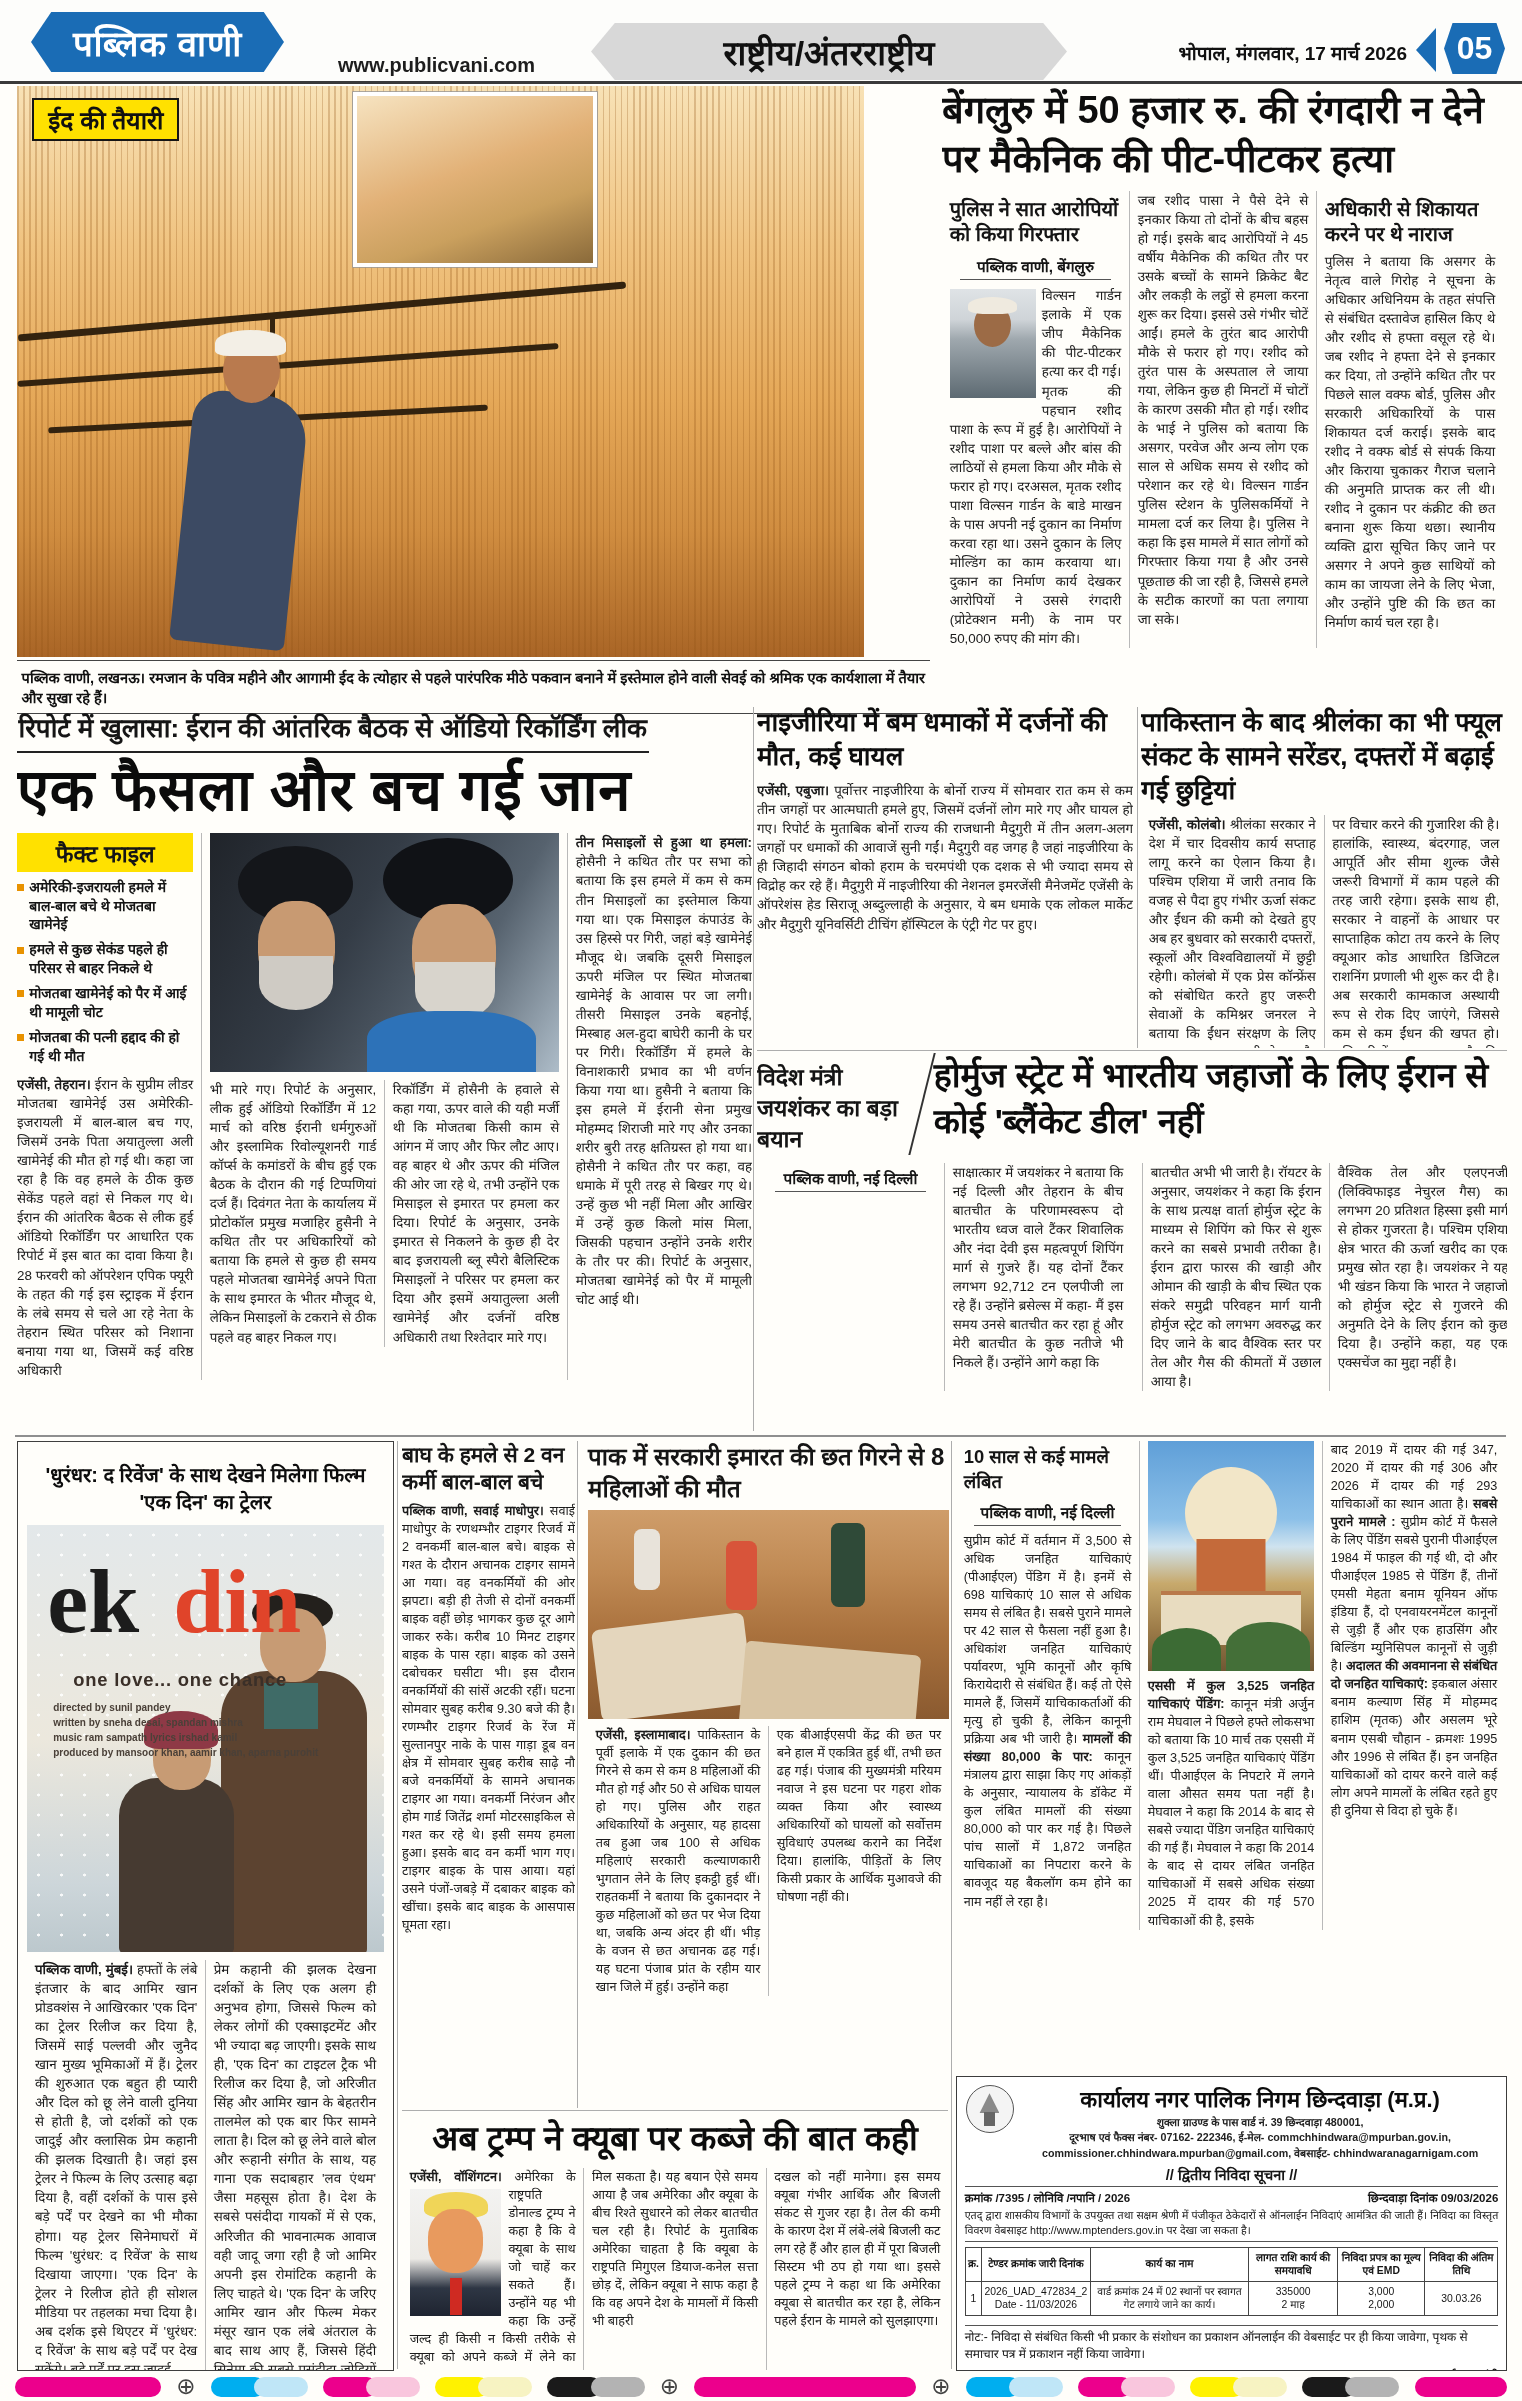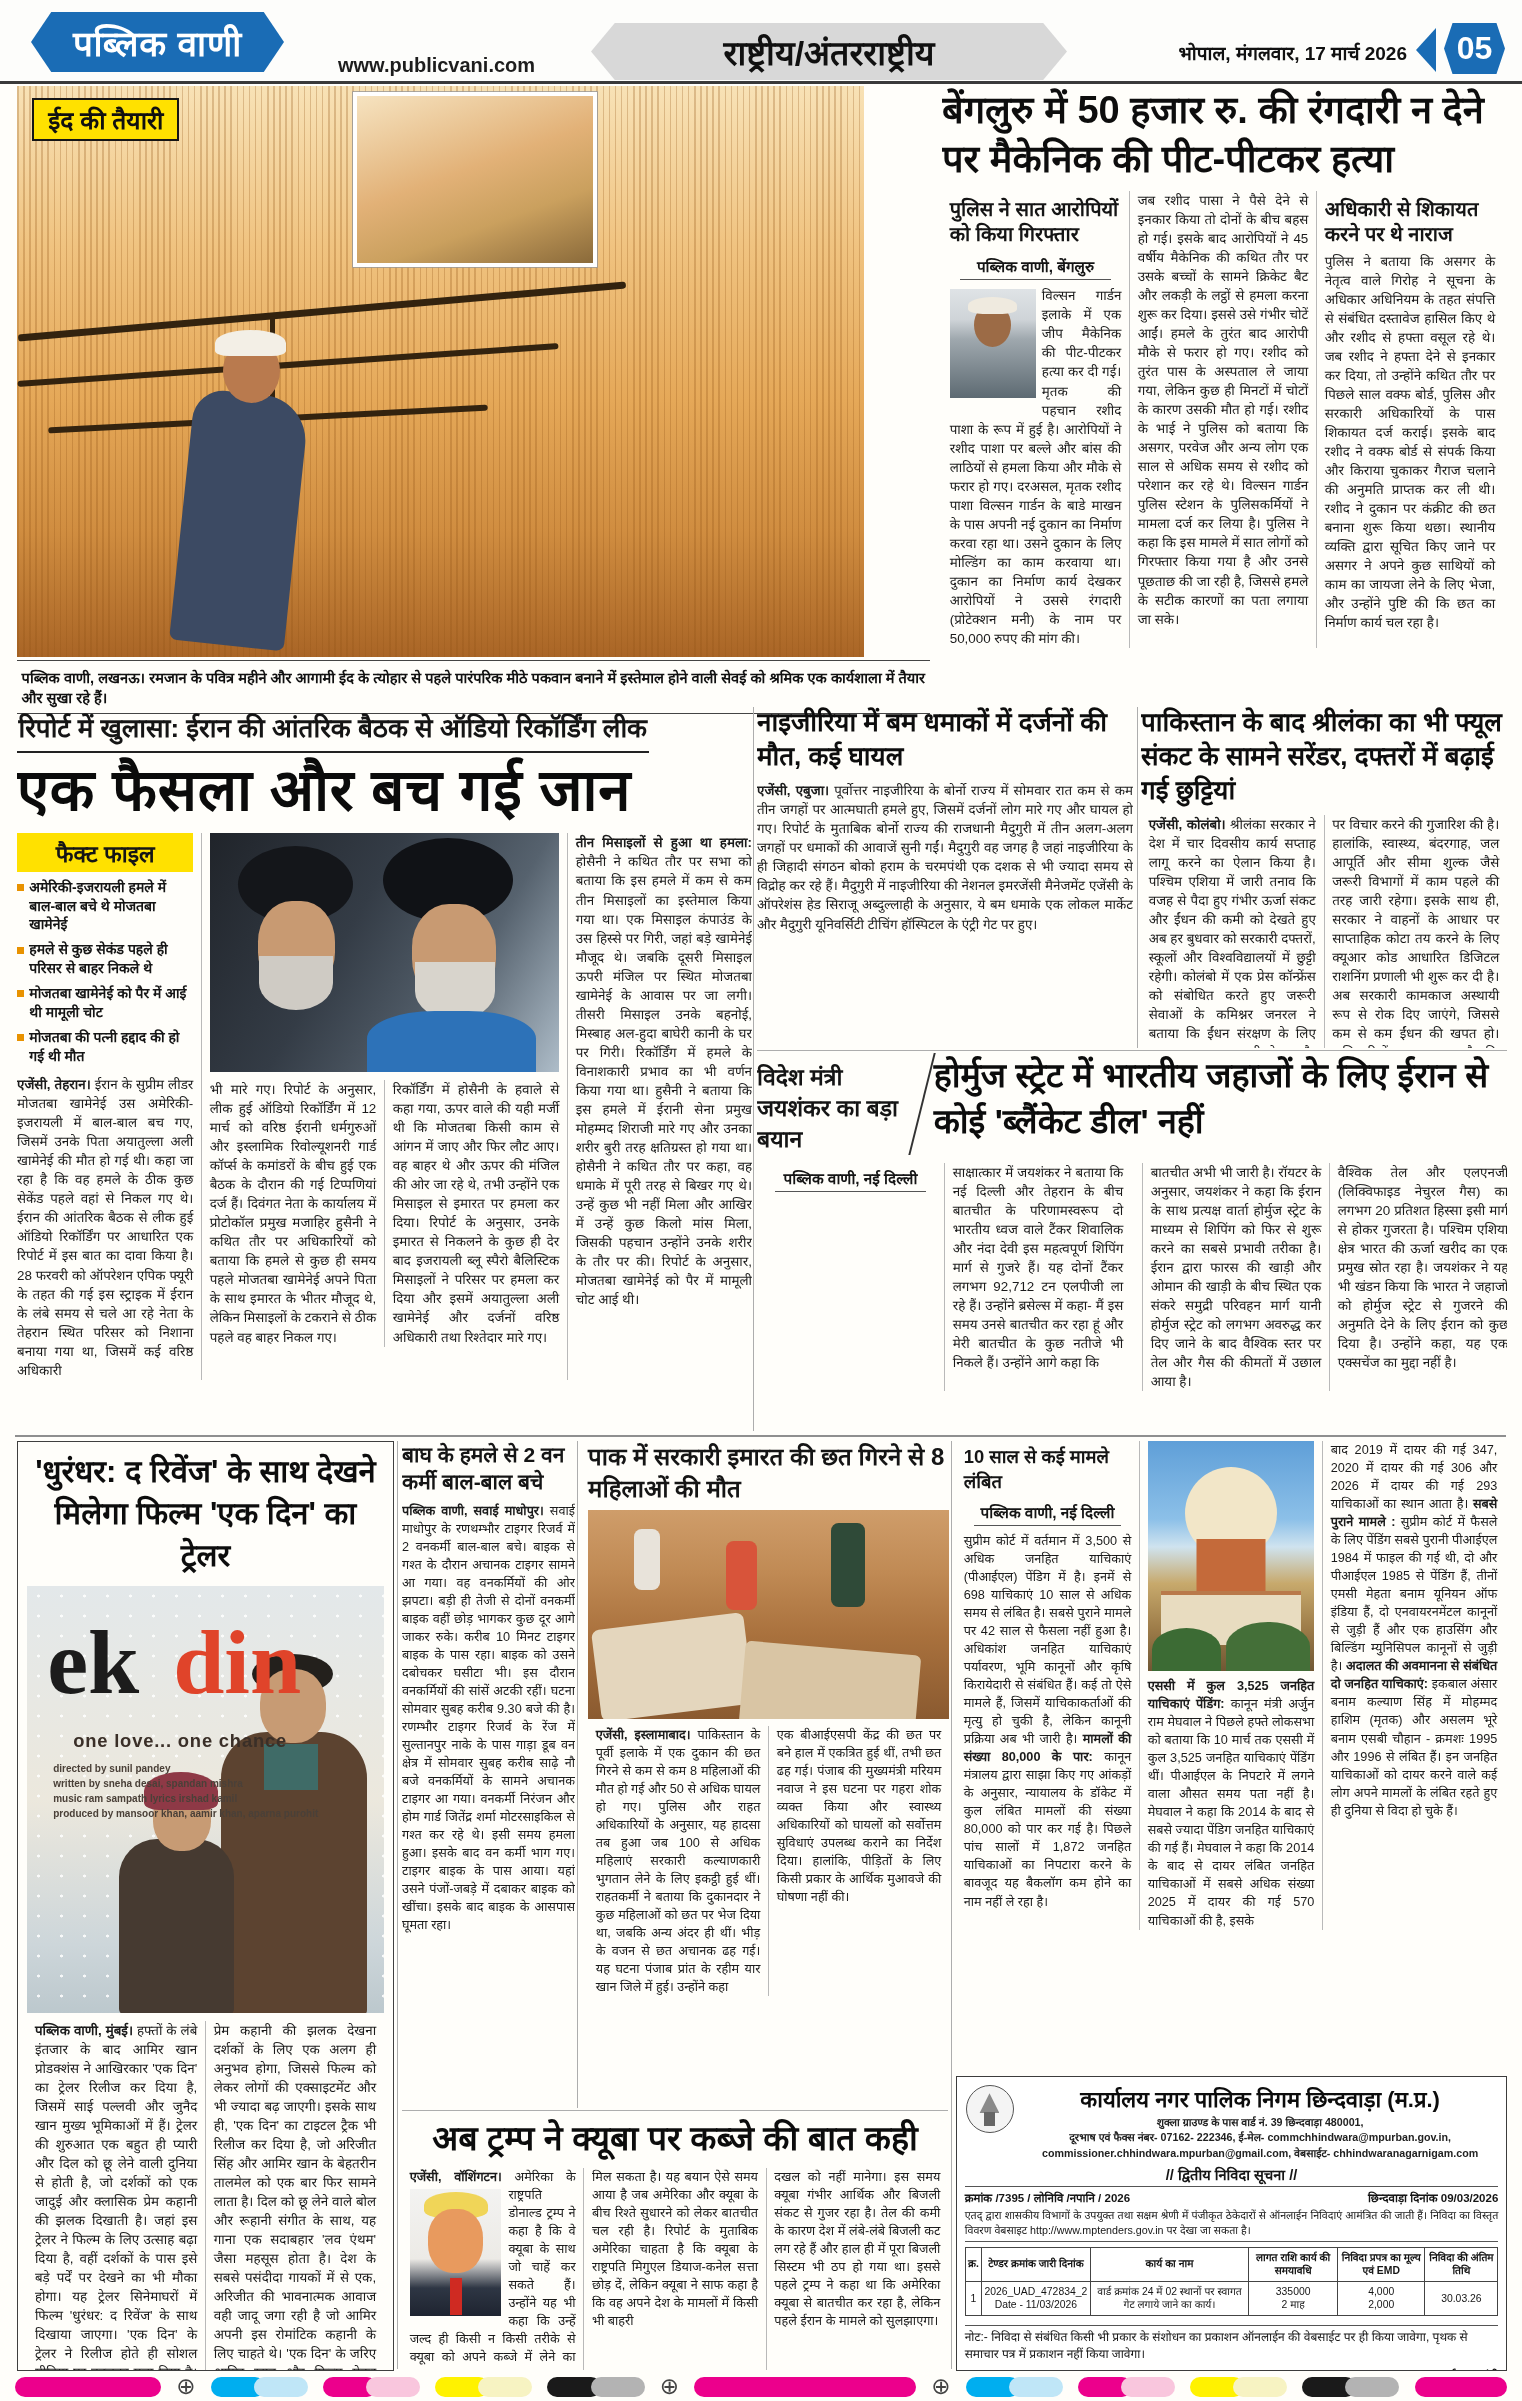--- a/index.html
+++ b/index.html
@@ -103,21 +103,21 @@
   .jai-kicker-sep { width:2.3px; background:#333; transform:skewX(-14deg); margin:0 10.7px; }
   .jai h1 { flex:1; font-size:34px; font-weight:800; line-height:1.35; color:#0c0c0c; }
   .jai-cols { display:flex; margin-top:7.7px; }
   .photo-jai { float:left; width:91px; height:80px; margin:3.1px 6.1px 1.5px 0;
      background: linear-gradient(180deg,#e8c49a 0%,#dcae7e 40%,#5a5f66 78%,#30343a 100%); position:relative; }
   .photo-jai::before { content:""; position:absolute; left:23px; top:4.6px; width:44px; height:20px; border-radius:50% 50% 30% 30%; background:#e6e4e0; }
   .photo-jai::after { content:""; position:absolute; left:40px; top:49px; width:10.7px; height:28px; background:#d7b94a; }
 
   
   .movie { left:17px; top:1441px; width:377px; height:930px; border:1.5px solid #3f3f3f; padding:9.2px 9.2px 6.1px; }
-  .movie h2 { font-size:31px; font-weight:800; line-height:1.35; text-align:center; color:#0d0d0d; }
+  .movie h2 { font-size:20px; font-weight:800; line-height:1.35; text-align:center; color:#0d0d0d;margin-top:11px; }
   .poster { position:relative; width:100%; height:427px; margin:9.2px 0 7.7px; overflow:hidden;
      background: linear-gradient(180deg,#e3e8ea 0%,#ece8dd 50%,#cdd6da 84%,#bcc8cd 100%); }
   .poster .snow { position:absolute; inset:0; background-image:radial-gradient(circle,#ffffff 1.2px,rgba(255,255,255,0) 1.8px); background-size:23px 20px; opacity:.85; }
   .poster .t1 { position:absolute; left:20px; top:23px; font-size:92px; font-weight:800; color:#1c1c1c; font-family:"Liberation Serif","DejaVu Serif",serif; }
   .poster .t2 { position:absolute; left:146px; top:23px; font-size:92px; font-weight:800; color:#e0442a; font-family:"Liberation Serif","DejaVu Serif",serif; }
   .poster .tag { position:absolute; left:46px; top:144px; font-size:18.4px; font-weight:700; color:#3a2f28; letter-spacing:0.8px; }
   .poster .credits { position:absolute; left:26px; top:175px; font-size:10px; line-height:1.5; color:#4a4038; font-weight:700; }
   .poster .man-coat { position:absolute; right:17px; top:146px; width:146px; height:284px; background:#5c4330; border-radius:46px 46px 6.1px 6.1px; }
   .poster .man-head { position:absolute; right:58px; top:83px; width:66px; height:74px; background:#c79b74; border-radius:46%; }
   .poster .man-hair { position:absolute; right:51px; top:68px; width:81px; height:40px; background:#23201c; border-radius:50%; }
@@ -449,21 +449,21 @@
         <td>
               <div>2026_UAD_472834_2</div>
               <div>Date - 11/03/2026</div>
             </td>
         <td>वार्ड क्रमांक 24 में 02 स्थानों पर स्वागत गेट लगाये जाने का कार्य।</td>
         <td>
               <div>335000</div>
               <div>2 माह</div>
             </td>
         <td>
-              <div>4,000</div>
+              <div>3,000</div>
               <div>2,000</div>
             </td>
         <td>30.03.26</td>
       </tr>
     </tbody>
       </table>
     <div class="tender-note">नोट:- निविदा से संबंधित किसी भी प्रकार के संशोधन का प्रकाशन ऑनलाईन की वेबसाईट पर ही किया जावेगा, पृथक से समाचार पत्र में प्रकाशन नहीं किया जावेगा।</div>
     <div class="tender-sign">
       <div>कार्यपालन यंत्री</div>
 

